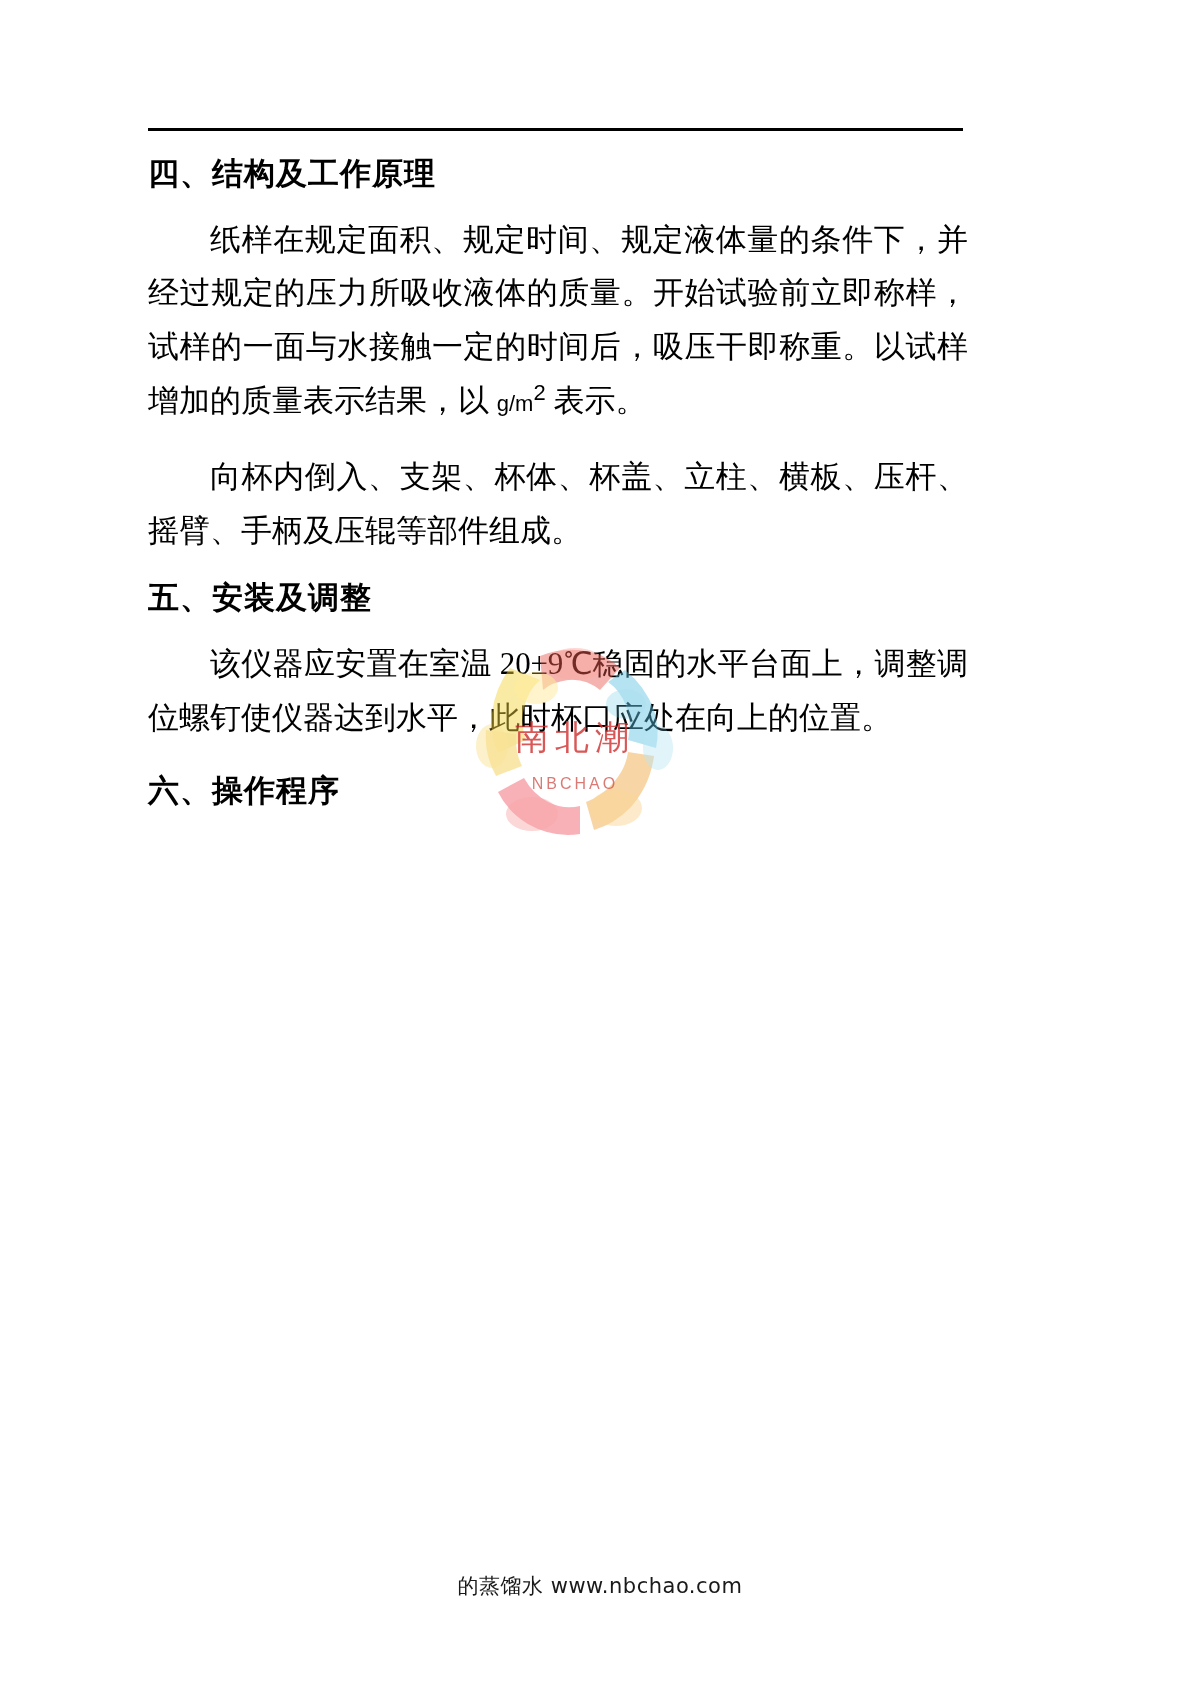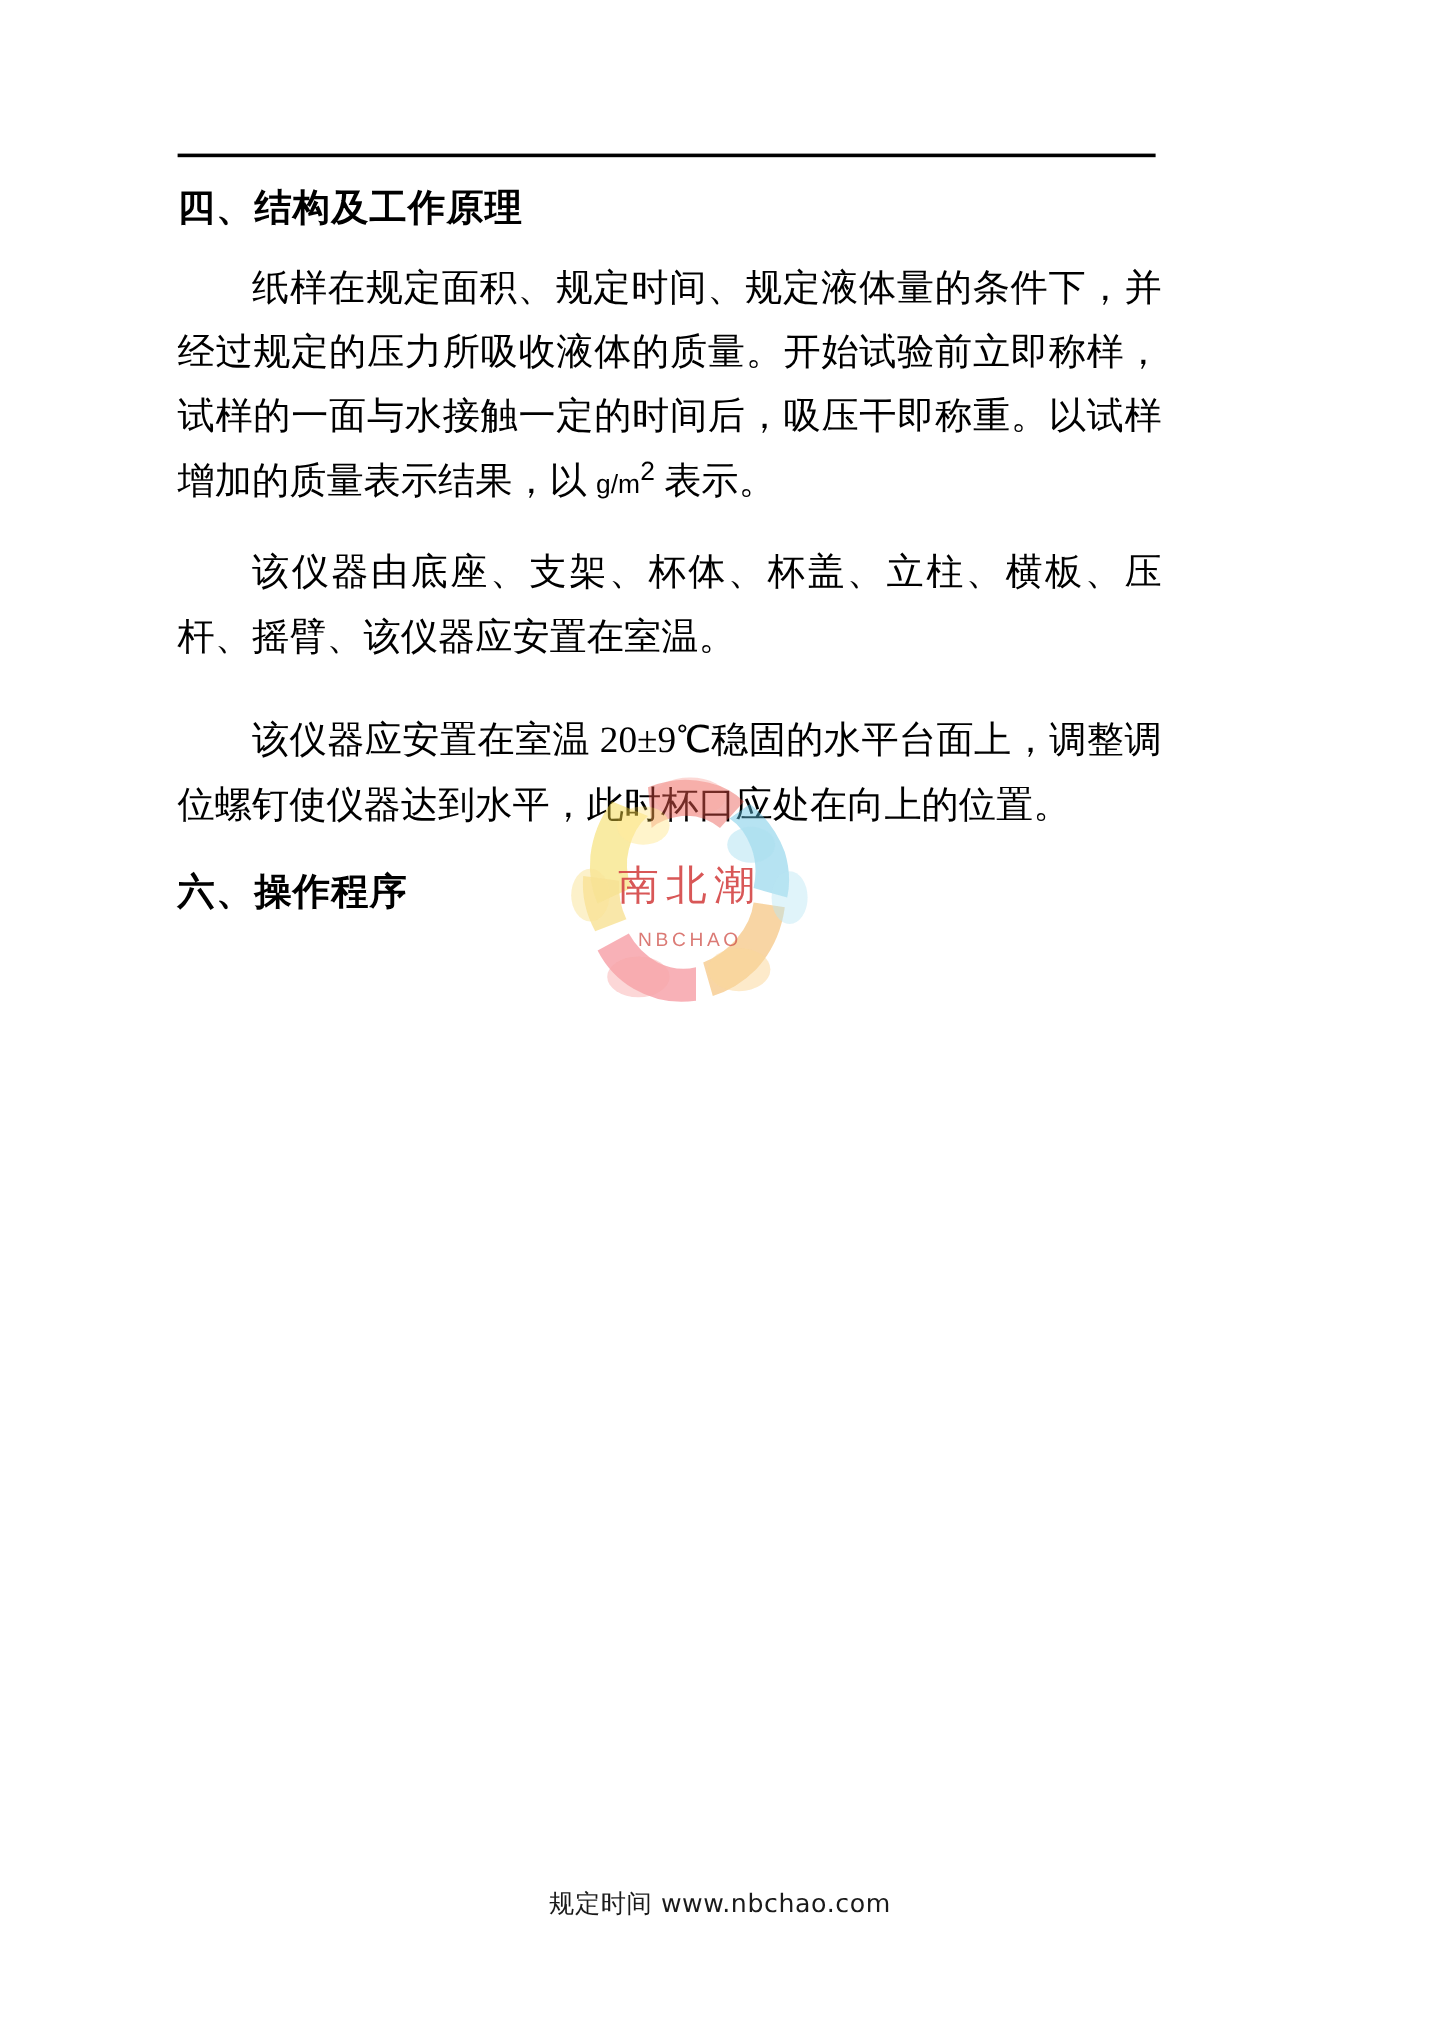--- a/index.html
+++ b/index.html
@@ -127,24 +127,25 @@
   <div class="content">
 
     <h2 class="heading">四、结构及工作原理</h2>
 
     <div class="gap-sm"></div>
 
     <p class="para indent"><span>纸样在规定面积、规定时间、规定液体量的条件下，并经过规定的压力所吸收液体的质量。开始试验前立即称样，试样的一面与水接触一定的时间后，吸压干即称重。以试样增加的质量表示结果，以 </span><span class="latin">g/m</span><sup class="latin">2</sup><span> 表示。</span></p>
 
     <div class="gap-md"></div>
 
-    <p class="para indent">该仪器由底座、支架、杯体、杯盖、立柱、横板、压杆、摇臂、该仪器应安置在室温。</p>
+    <p class="para indent">向杯内倒入、支架、杯体、杯盖、立柱、横板、压杆、摇臂、手柄及压辊等部件组成。</p>
 
     <div class="gap-sm"></div>
 
+    <h2 class="heading">五、安装及调整</h2>
 
     <div class="gap-sm"></div>
 
     <p class="para indent">该仪器应安置在室温 20±9℃稳固的水平台面上，调整调位螺钉使仪器达到水平，此时杯口应处在向上的位置。</p>
 
     <div class="gap-md"></div>
 
     <h2 class="heading">六、操作程序</h2>
 
     <div class="gap-sm"></div>
@@ -170,15 +171,15 @@
         <ellipse cx="52" cy="118" rx="16" ry="22" fill="#f4cc3e" opacity="0.5"></ellipse>
         <ellipse cx="218" cy="120" rx="15" ry="22" fill="#7fd0e8" opacity="0.45"></ellipse>
       </g>
     </svg>
     <div class="wm-text">
       <div class="wm-cn">南北潮</div>
       <div class="wm-en">NBCHAO</div>
     </div>
   </div>
 
-  <div class="footer">规定时间 www.nbchao.com</div>
+  <div class="footer">的蒸馏水 www.nbchao.com</div>
 
 </div>
 
 </body></html>

